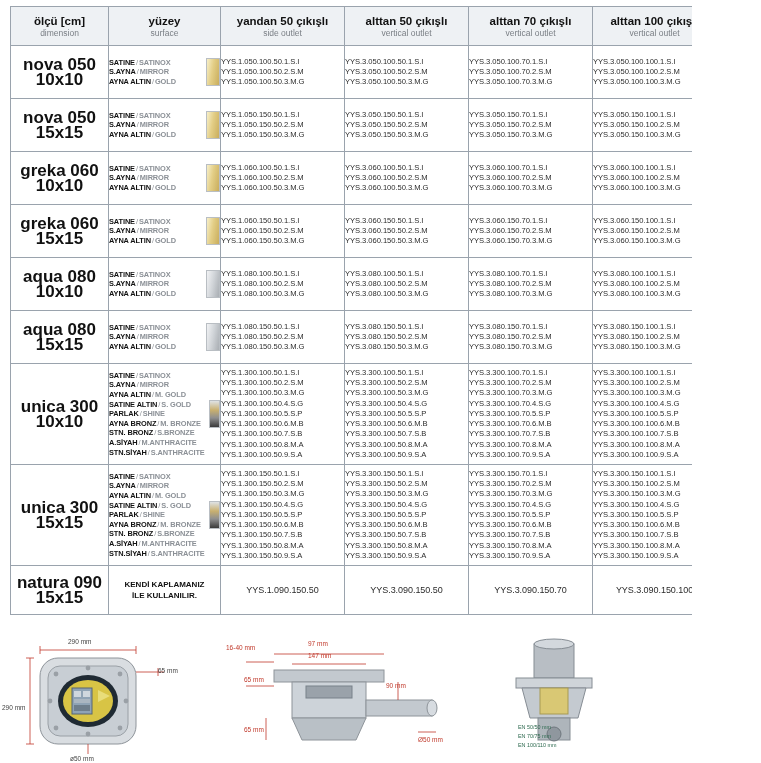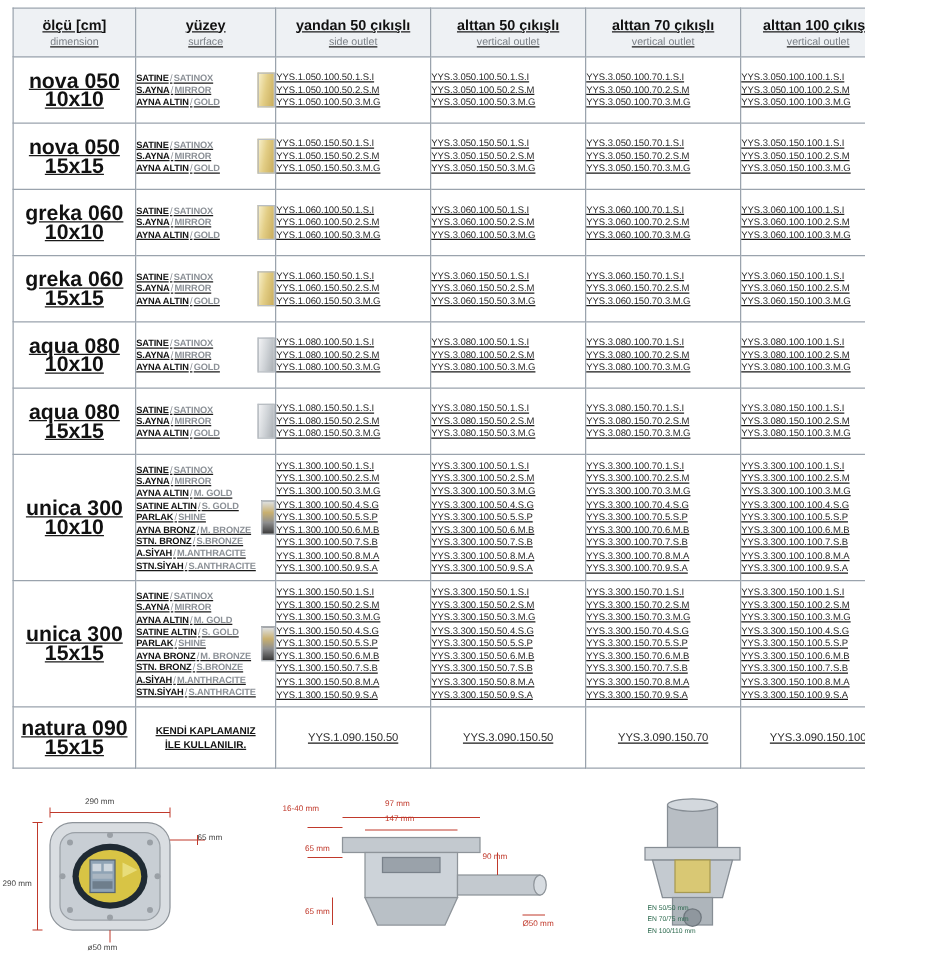--- a/index.html
+++ b/index.html
@@ -1,17 +1,17 @@
 <!DOCTYPE html>
 <html><head>
 <meta charset="utf-8">
 <style>
   html,body{margin:0;padding:0;background:#ffffff;}
   body{width:761px;height:763px;font-family:"Liberation Sans",sans-serif;color:#1a1a1a;}
-  .sheet{position:relative;width:692px;height:763px;overflow:hidden;text-decoration:underline;}
+  .sheet{position:relative;width:692px;height:763px;overflow:hidden;}
 
   table.spec{border-collapse:collapse;width:741px;margin:6px 10px 0 10px;table-layout:fixed;}
   table.spec th,table.spec td{border:1px solid #9aa3ad;padding:0;vertical-align:middle;}
 
   thead th{background:#eef1f4;height:38px;text-align:center;}
   .hd-main{font-size:11.5px;font-weight:bold;color:#111;line-height:13px;}
   .hd-sub{font-size:8.5px;color:#7a7f85;line-height:10px;font-weight:normal;}
 
   .col-dim{width:98px;}
   .col-sur{width:112px;}

